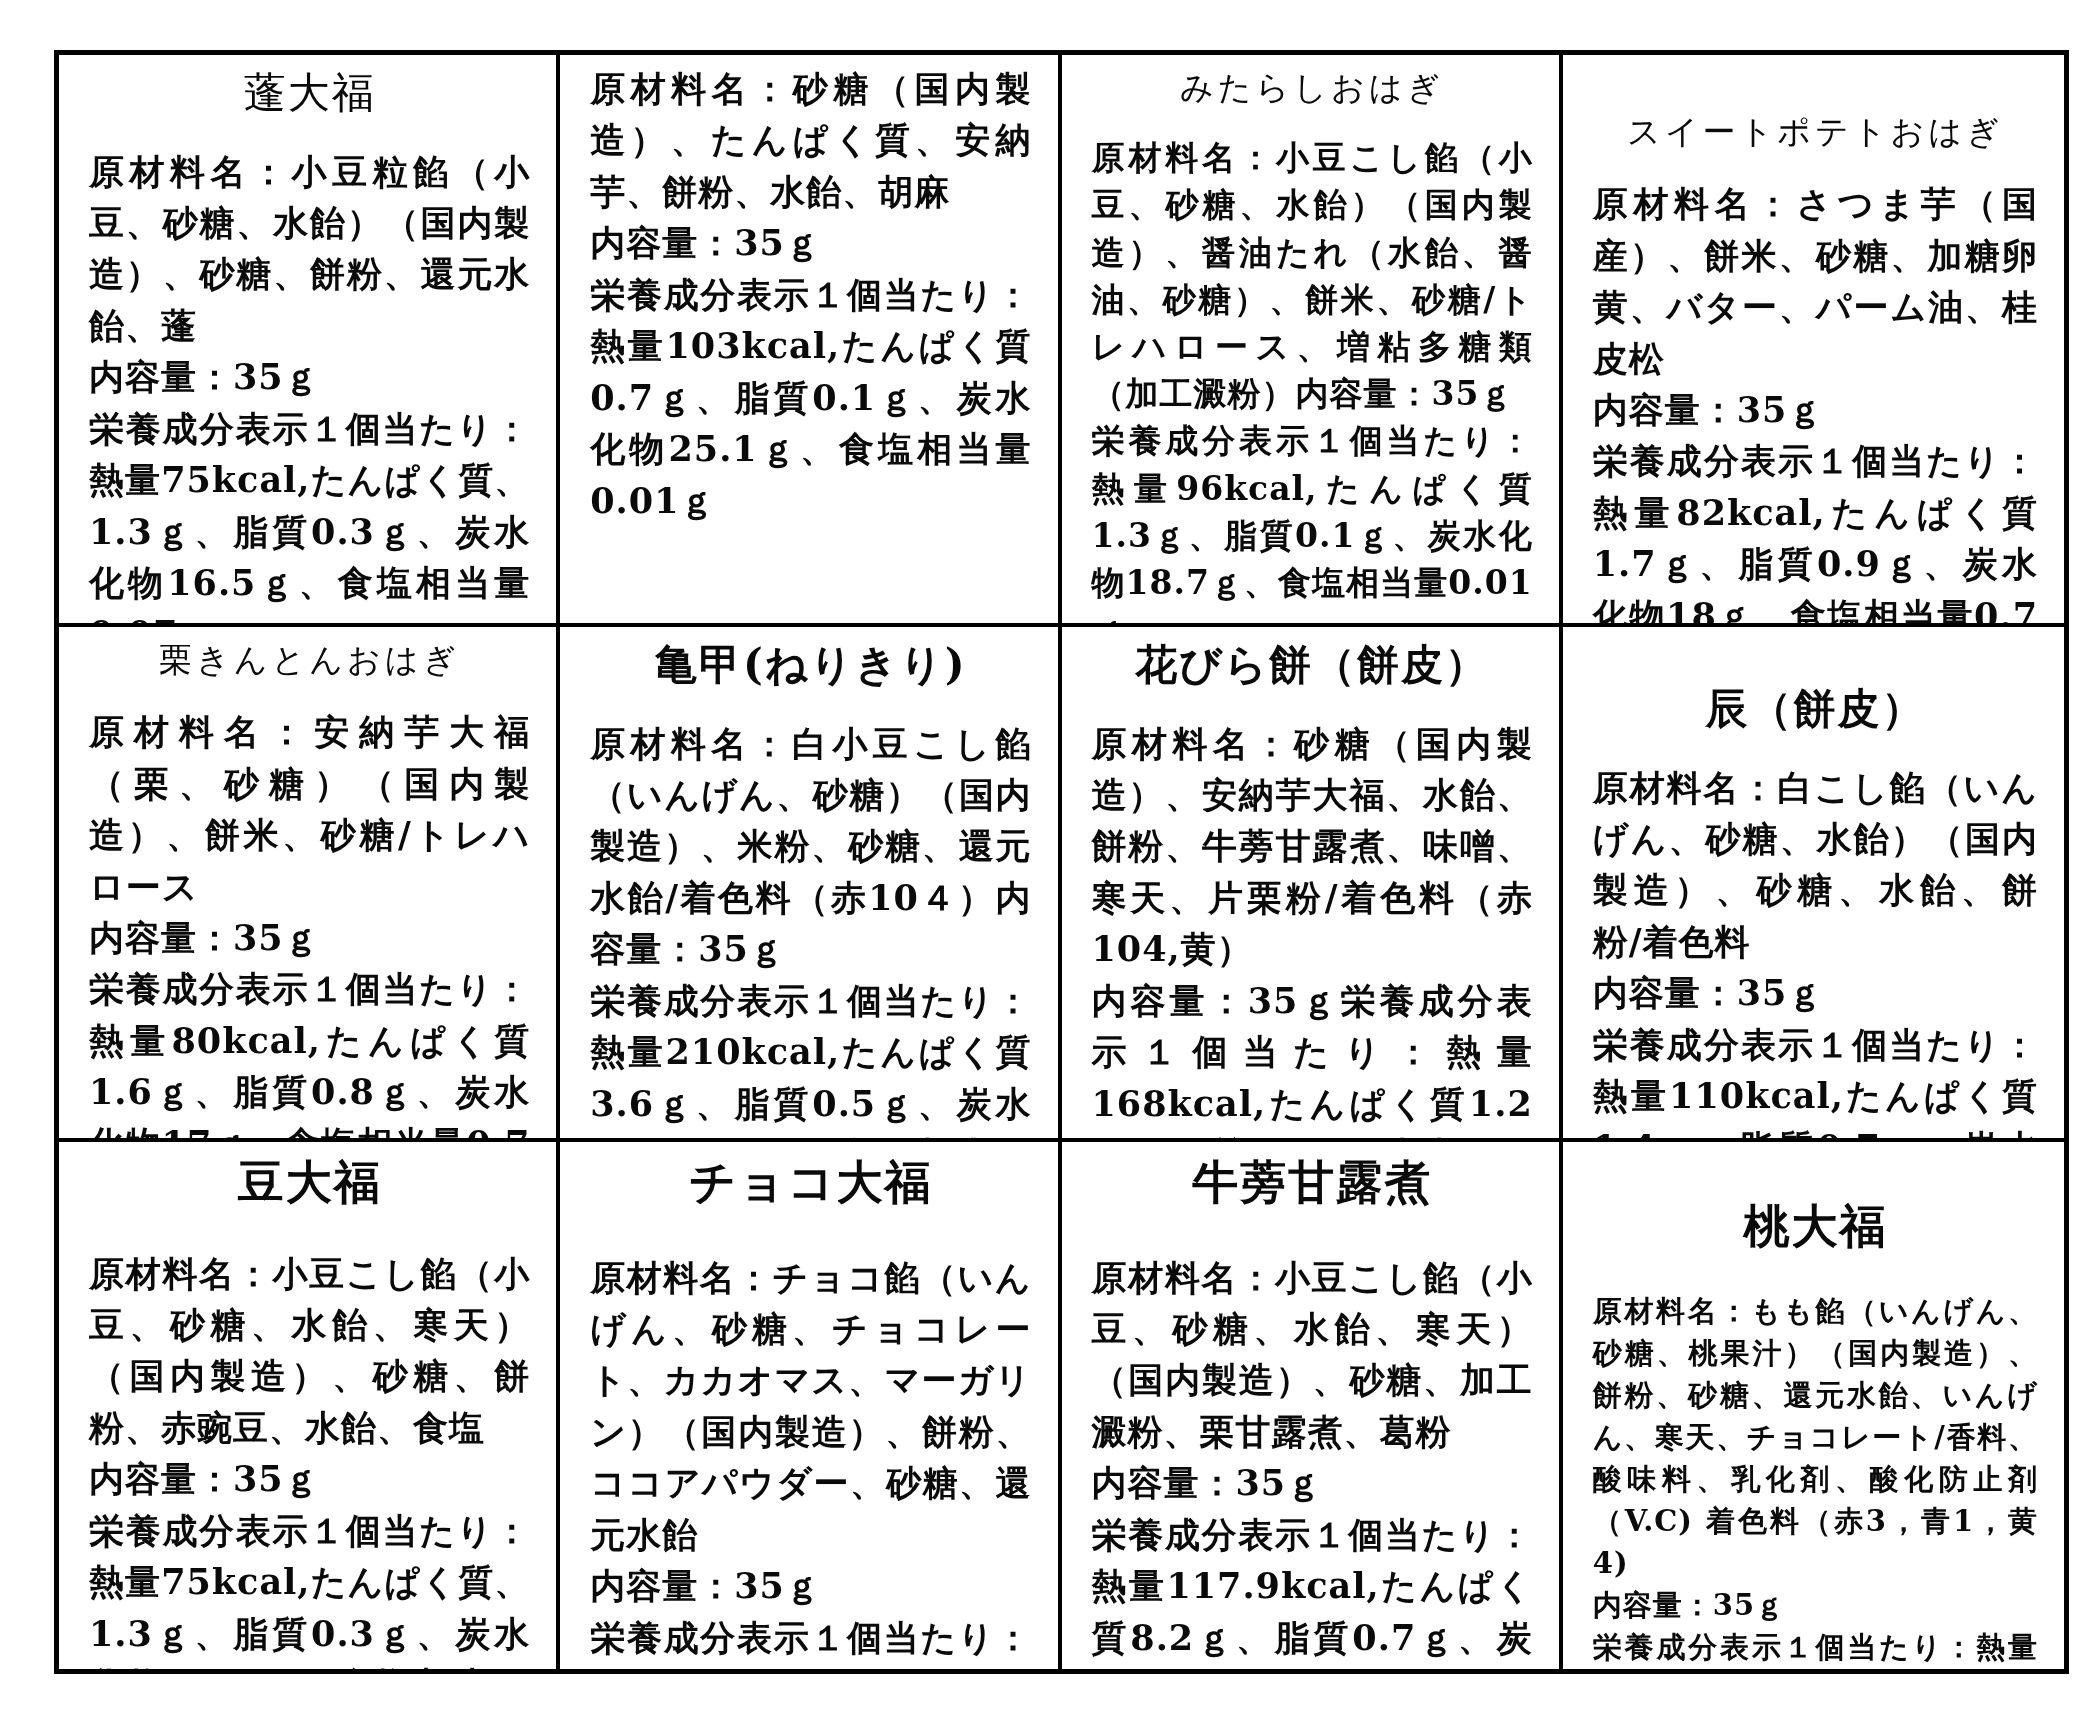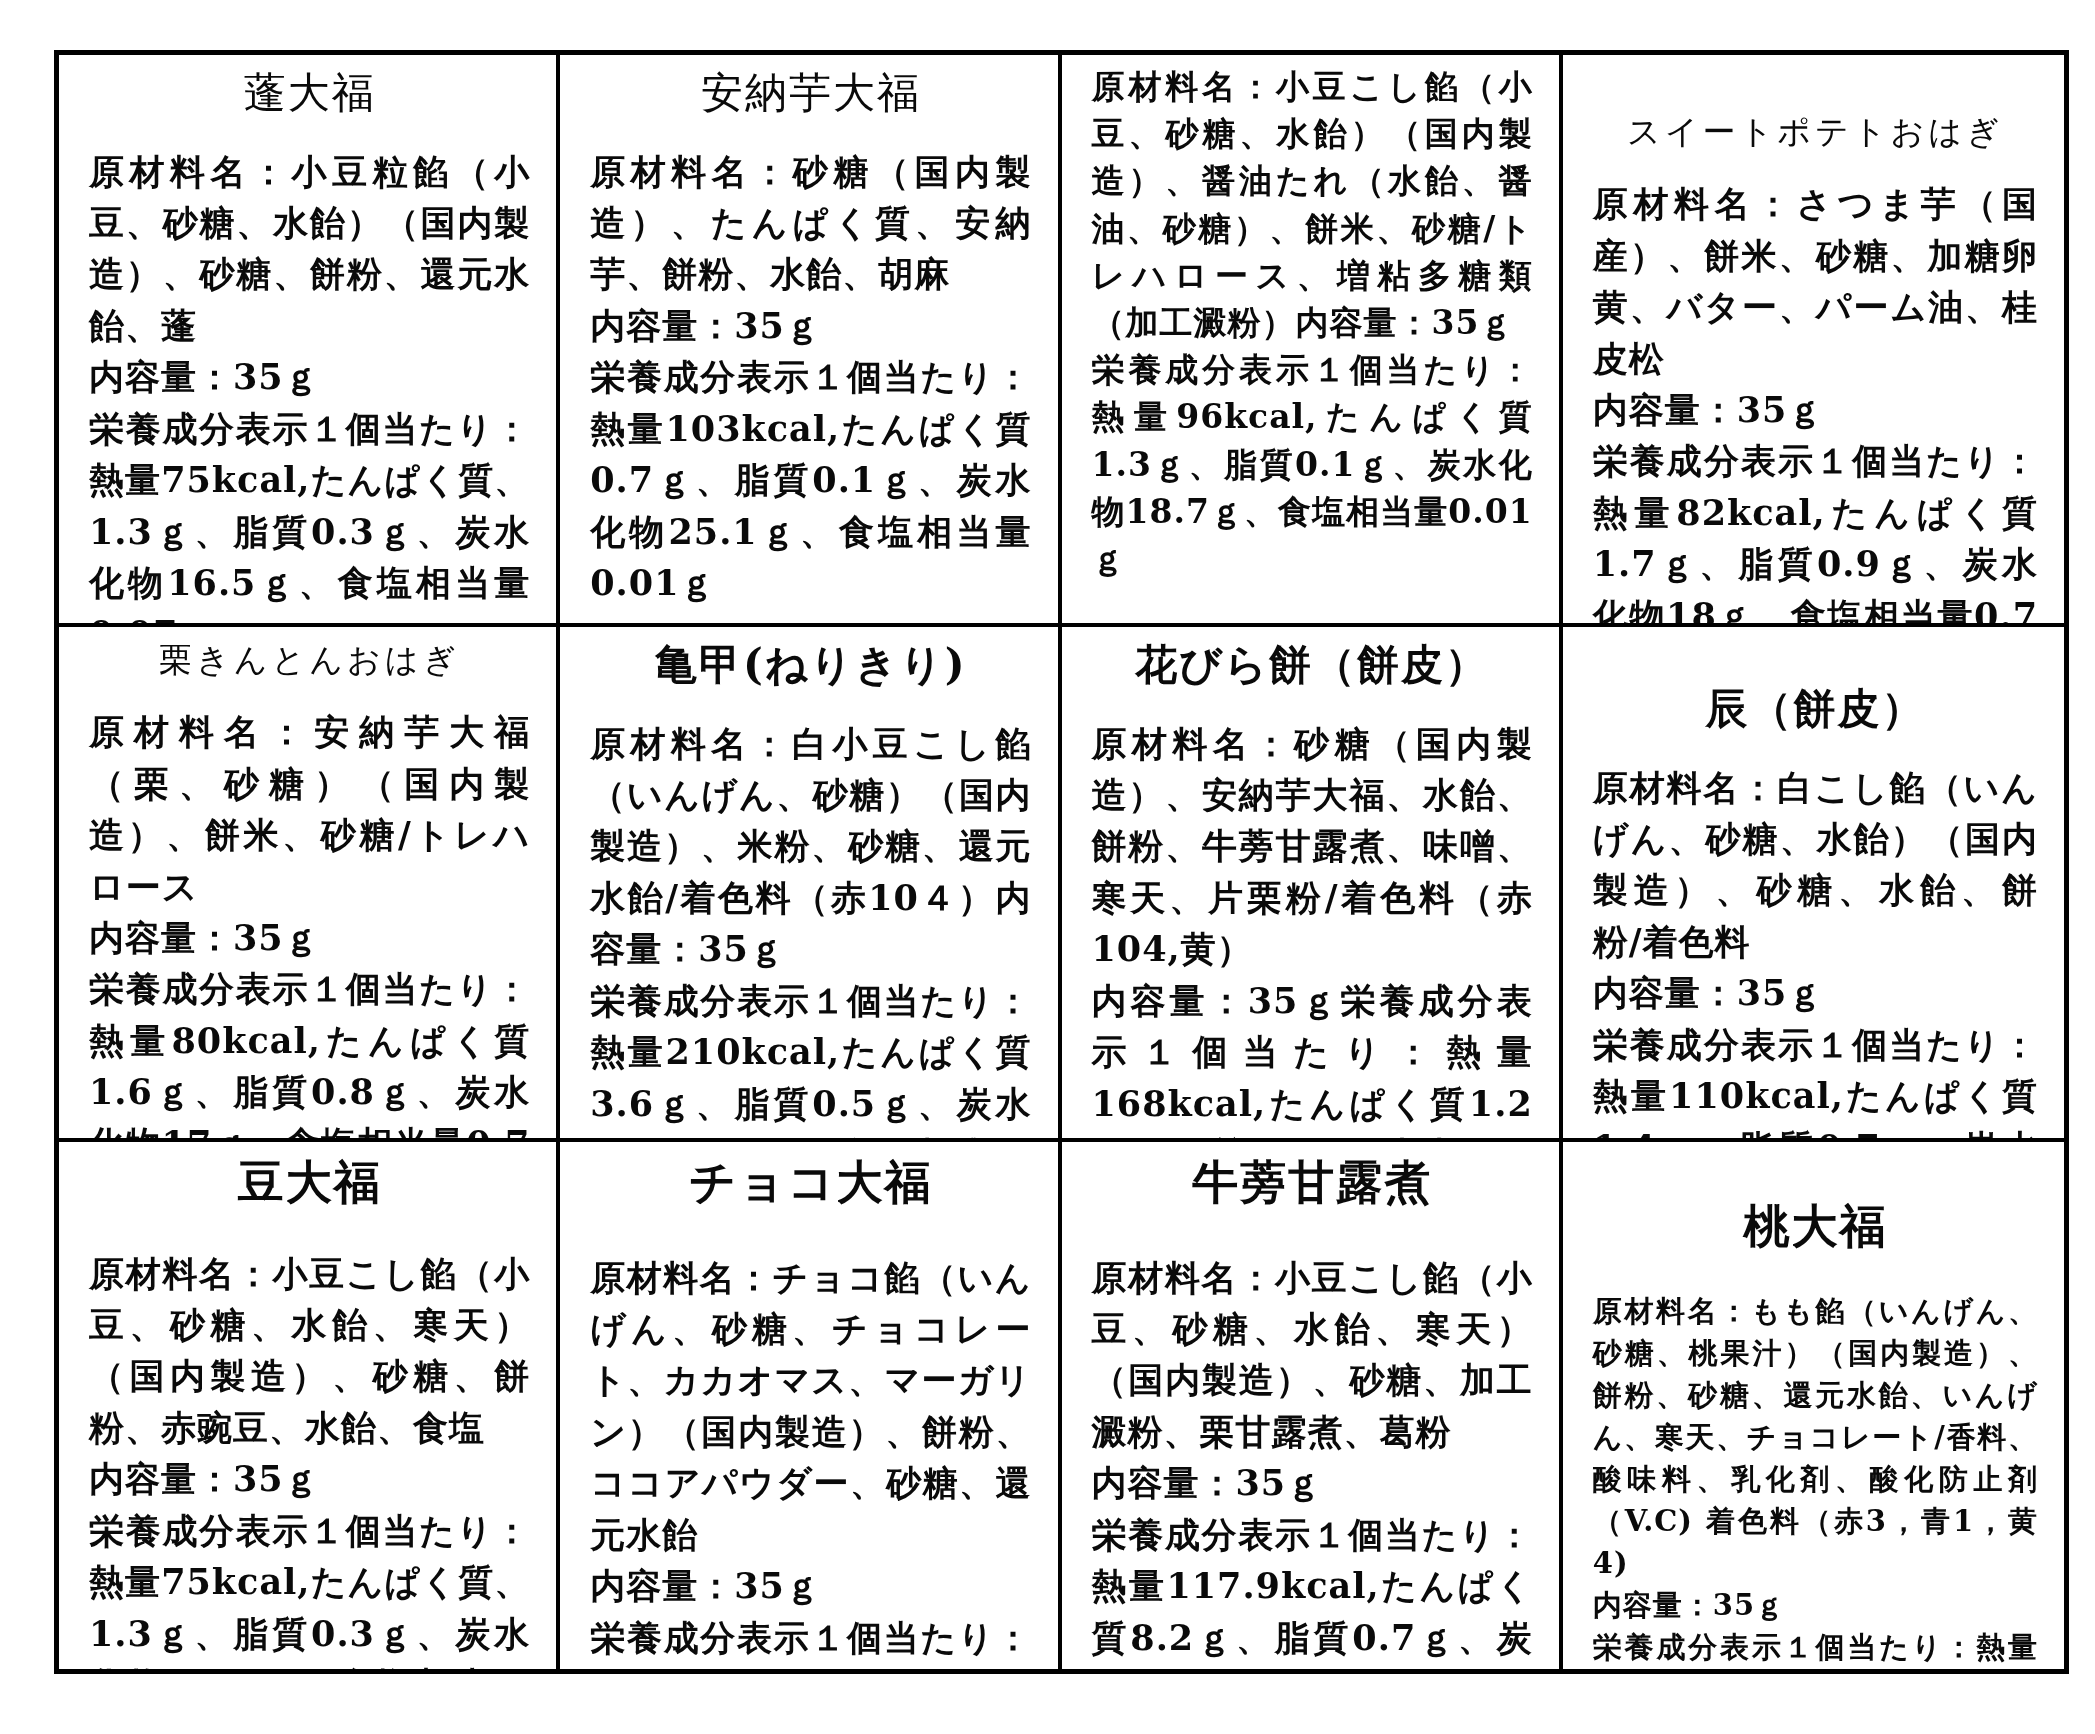--- a/index.html
+++ b/index.html
@@ -77,27 +77,27 @@
   <div class="table">
 
     <div class="cell c1">
       <div class="title t-lg">蓬大福</div>
       <div class="body">原材料名：小豆粒餡（小豆、砂糖、水飴）（国内製造）、砂糖、餅粉、還元水飴、蓬
 内容量：35ｇ
 栄養成分表示１個当たり：熱量75kcal,たんぱく質、1.3ｇ、脂質0.3ｇ、炭水化物16.5ｇ、食塩相当量0.07ｇ</div>
     </div>
 
     <div class="cell c2">
-      <div class="title t-lg">安納芋大福</div>
       <div class="body">原材料名：砂糖（国内製造）、たんぱく質、安納芋、餅粉、水飴、胡麻
 内容量：35ｇ
 栄養成分表示１個当たり：熱量103kcal,たんぱく質0.7ｇ、脂質0.1ｇ、炭水化物25.1ｇ、食塩相当量0.01ｇ</div>
     </div>
 
     <div class="cell c3">
+      <div class="title t-sm">みたらしおはぎ</div>
       <div class="body">原材料名：小豆こし餡（小豆、砂糖、水飴）（国内製造）、醤油たれ（水飴、醤油、砂糖）、餅米、砂糖/トレハロース、増粘多糖類（加工澱粉）内容量：35ｇ
 栄養成分表示１個当たり：熱量96kcal,たんぱく質1.3ｇ、脂質0.1ｇ、炭水化物18.7ｇ、食塩相当量0.01ｇ</div>
     </div>
 
     <div class="cell c4">
       <div class="title t-sm">スイートポテトおはぎ</div>
       <div class="body">原材料名：さつま芋（国産）、餅米、砂糖、加糖卵黄、バター、パーム油、桂皮松
 内容量：35ｇ
 栄養成分表示１個当たり：熱量82kcal,たんぱく質1.7ｇ、脂質0.9ｇ、炭水化物18ｇ、食塩相当量0.7ｇ</div>
     </div>

